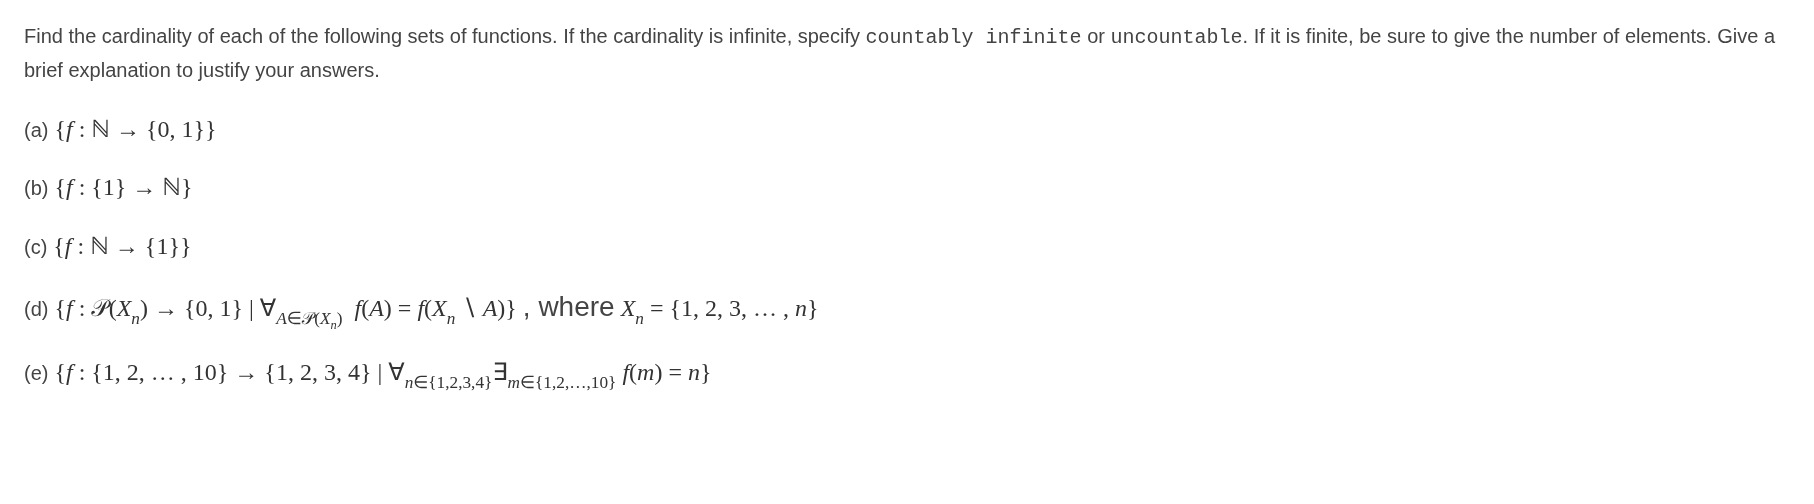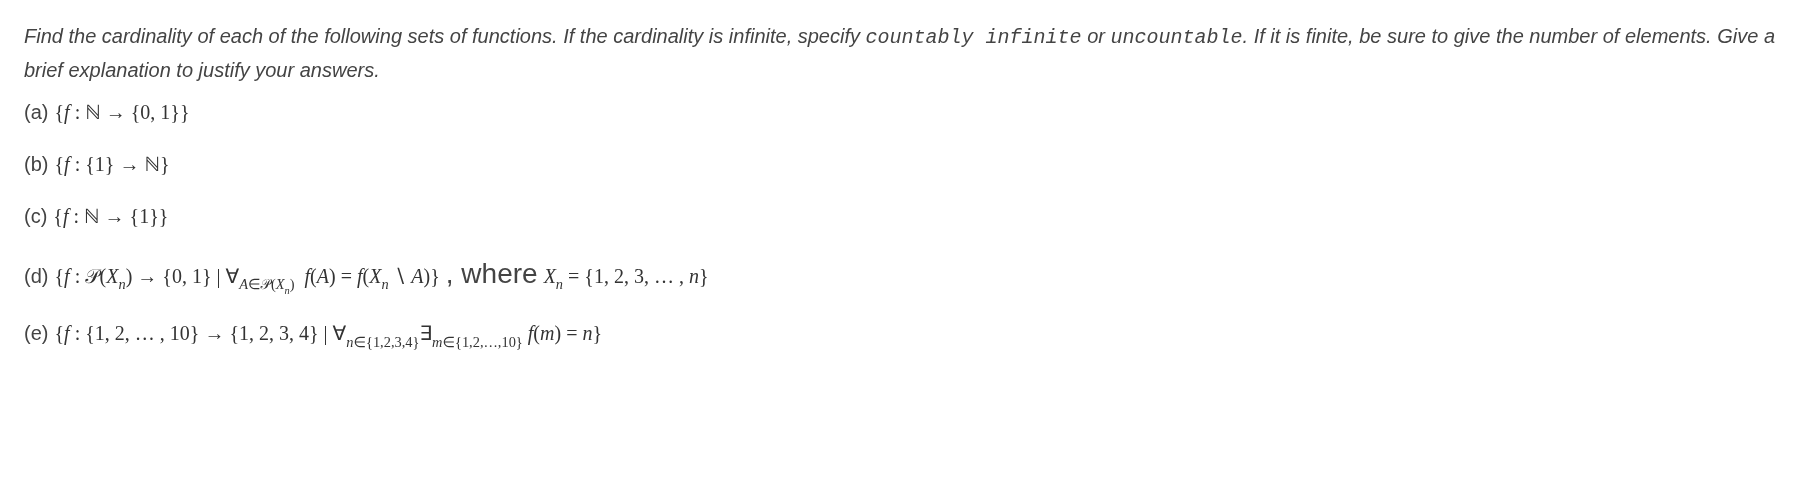--- a/index.html
+++ b/index.html
@@ -10,44 +10,43 @@
     body {
       font-family: Arial, Helvetica, sans-serif;
       font-size: 20px;
       color: #333;
       background: #fff;
       padding: 20px 24px;
       line-height: 1.6;
       width: 1814px;
     }
     .intro {
-      margin-bottom: 10px;
+      margin-bottom: 24px;
       color: #444;
-      font-style: italic;
     }
     .mono {
       font-family: "Courier New", Courier, monospace;
     }
     .problem-list {
       display: flex;
       flex-direction: column;
       gap: 20px;
     }
     .problem-item {
       display: flex;
       align-items: baseline;
       gap: 6px;
     }
     .label {
       color: #444;
       font-family: Arial, Helvetica, sans-serif;
     }
     .math {
       font-family: "Times New Roman", Times, serif;
-      font-size: 20px;
+      font-size: 24px;
       white-space: nowrap;
     }
     .math .it {
       font-style: italic;
     }
     .sub {
       font-size: 0.72em;
       vertical-align: sub;
       position: relative;
       top: 0.1em;

